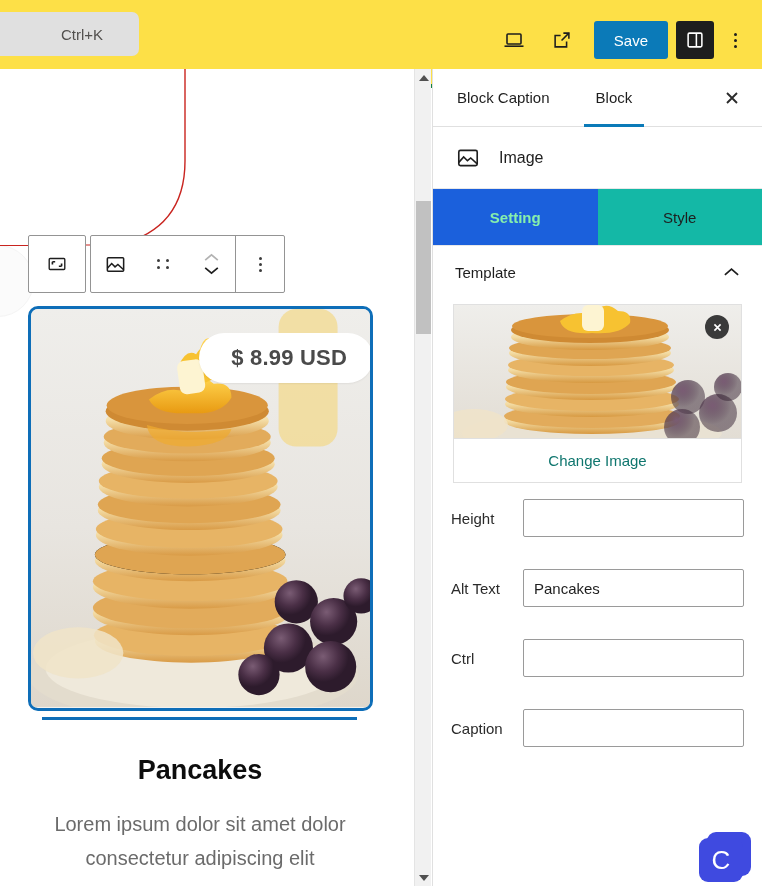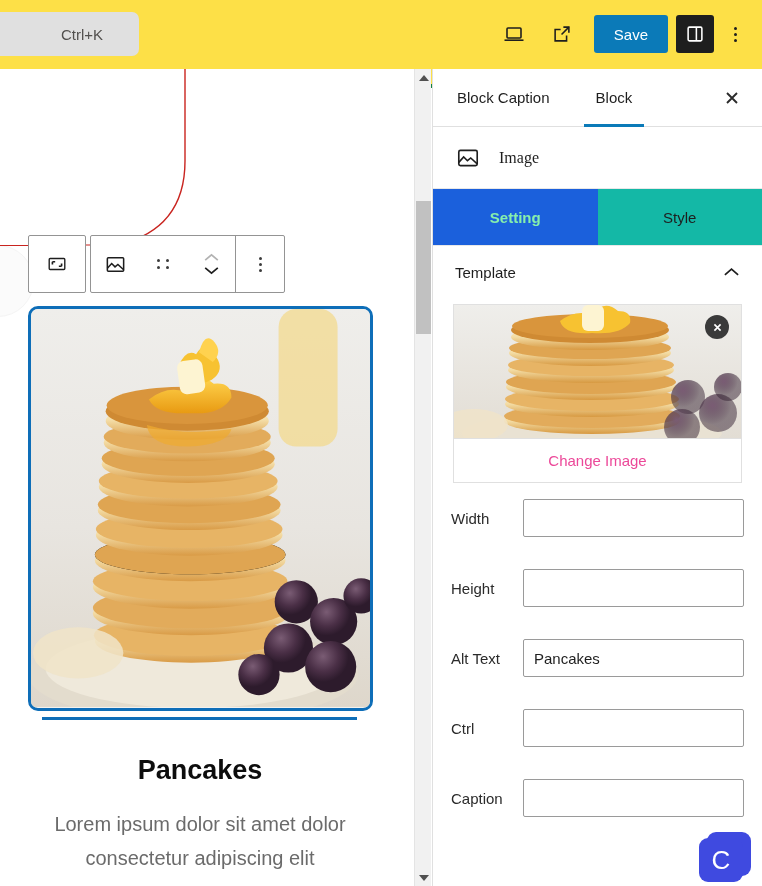--- a/index.html
+++ b/index.html
@@ -20,21 +20,21 @@
   }
   .cmdk {
     position:absolute; left:-24px; top:12px;
     width:163px; height:44px;
     background:#e0e0e0; border-radius:7px;
     display:flex; align-items:center; justify-content:flex-end;
     padding-right:36px;
     color:#52504e; font-size:15px;
   }
   .topbar-right {
-    position:absolute; right:8px; top:10px;
+    position:absolute; right:8px; top:16px;
     display:flex; align-items:center; gap:0px;
   }
   .tb-icon-btn {
     width:48px; height:48px; display:flex; align-items:center; justify-content:center;
     background:transparent; border:none; cursor:pointer; color:#1e1e1e;
   }
   .save-btn {
     height:38px; padding:0 20px; margin:0 8px;
     background:#0b7ab8; color:#ffffff; border:none; border-radius:3px;
     font-size:15px; cursor:pointer;
@@ -141,21 +141,20 @@
   }
   .panel-close {
     position:absolute; right:14px; top:50%; transform:translateY(-50%);
     width:32px; height:32px; display:flex; align-items:center; justify-content:center;
     cursor:pointer; font-size:19px; color:#2b2b2b;
   }
 
   .block-head {
     height:62px; display:flex; align-items:center; gap:18px; padding:0 22px;
     border-bottom:1px solid #e8e8e8;
-    font-family:Liberation Serif, serif;
   }
   .block-head .label { font-size:16px; color:#1e1e1e; }
 
   .seg-tabs { display:flex; height:57px; border-bottom:1px solid #e8e8e8; }
   .seg {
     flex:1; display:flex; align-items:center; justify-content:center;
     font-size:15px; cursor:pointer; color:#1e1e1e; background:#14b8a6;
   }
   .seg.active { background:#1b60dc; color:#86efac; font-weight:700; }
 
@@ -168,21 +167,21 @@
     margin:6px 20px 0 20px; border:1px solid #e0e0e0; background:#fff;
   }
   .img-thumb { position:relative; height:133px; overflow:hidden; }
   .img-remove {
     position:absolute; right:12px; top:10px; width:24px; height:24px; border-radius:50%;
     background:#3a3a3a; color:#fff; display:flex; align-items:center; justify-content:center;
     font-size:13px; cursor:pointer;
   }
   .change-image {
     height:44px; display:flex; align-items:center; justify-content:center;
-    font-size:15px; color:#ec4899; cursor:pointer; border-top:1px solid #e0e0e0;
+    font-size:15px; color:#0f766e; cursor:pointer; border-top:1px solid #e0e0e0;
   }
 
   .field-row { display:flex; align-items:center; padding:0 18px; height:70px; }
   .field-label { width:146px; font-size:15px; color:#2b2b2b; }
   .field-input {
     flex:1; height:38px; border:1px solid #9a9a9a; border-radius:2px;
     padding:0 10px; font-size:15px; color:#1e1e1e; font-family:"Liberation Sans", sans-serif;
     background:#ffffff; outline:none;
   }
 
@@ -366,20 +365,21 @@
         <circle cx="270" cy="298" r="22" fill="url(#berry)"></circle>
         <circle cx="308" cy="318" r="24" fill="url(#berry)"></circle>
         <circle cx="262" cy="345" r="25" fill="url(#berry)"></circle>
         <circle cx="305" cy="364" r="26" fill="url(#berry)"></circle>
         <circle cx="232" cy="372" r="21" fill="url(#berry)"></circle>
         <circle cx="336" cy="292" r="18" fill="url(#berry)"></circle>
       </g>
       <ellipse cx="48" cy="350" rx="46" ry="26" fill="#f0e4c8" opacity=".85"></ellipse>
     </svg>
 
+    <div class="price-pill">$ 8.99 USD</div>
   </div>
 
   <div class="card-underline"></div>
 
   <div class="prod-title">Pancakes</div>
   <div class="prod-desc">Lorem ipsum dolor sit amet dolor consectetur adipiscing elit</div>
 </div>
 
 <div class="cscroll">
   <div class="arrow up">
@@ -470,24 +470,20 @@
       </svg>
       <div class="img-remove">
         <svg width="11" height="11" viewBox="0 0 16 16" stroke="#ffffff" stroke-width="2.4">
           <path d="M3.5 3.5l9 9M12.5 3.5l-9 9"></path>
         </svg>
       </div>
     </div>
     <div class="change-image">Change Image</div>
   </div>
 
-  <div class="field-row">
-    <span class="field-label">Width</span>
-    <input class="field-input" type="text" value="" style="">
-  </div>
 
   <div class="field-row">
     <span class="field-label">Height</span>
     <input class="field-input" type="text" value="" style="">
   </div>
 
   <div class="field-row">
     <span class="field-label">Alt Text</span>
     <input class="field-input" type="text" value="Pancakes" style="">
   </div>

